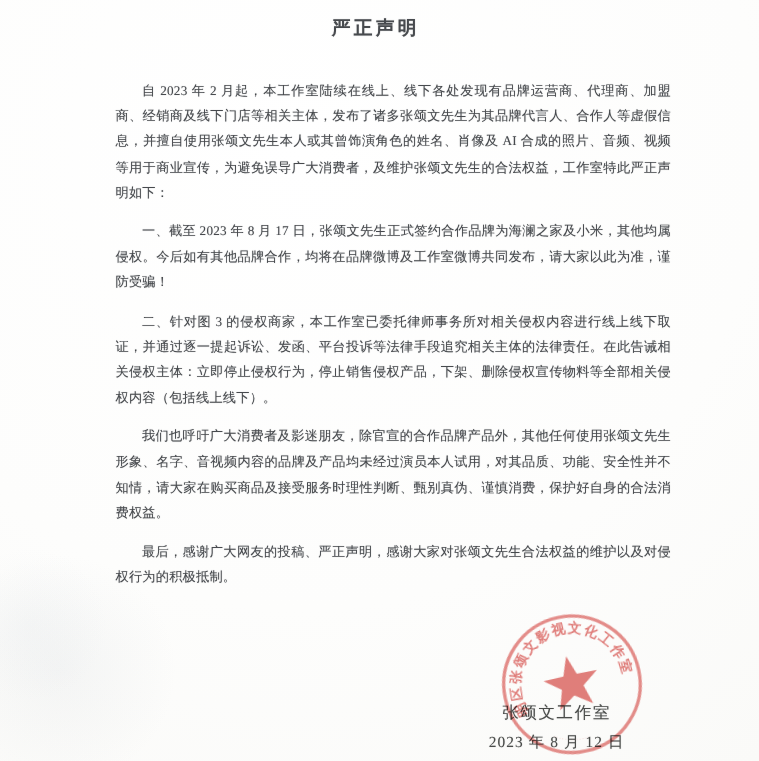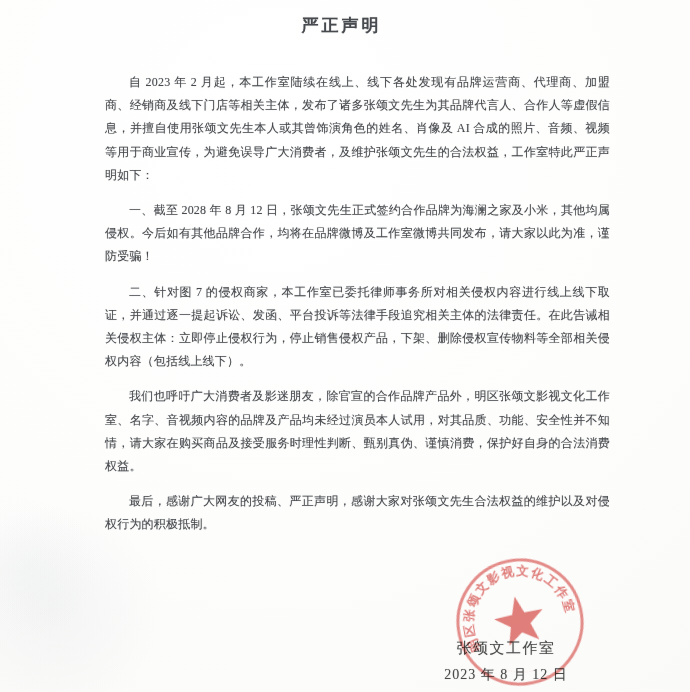--- a/index.html
+++ b/index.html
@@ -82,23 +82,23 @@
   .seal .star { opacity: 0.85; }
 </style>
 </head>
 <body>
 
 <div class="photo">
 
   <div class="doc">
     <h1 class="doc-title">严正声明</h1>
     <p class="para">自 2023 年 2 月起，本工作室陆续在线上、线下各处发现有品牌运营商、代理商、加盟商、经销商及线下门店等相关主体，发布了诸多张颂文先生为其品牌代言人、合作人等虚假信息，并擅自使用张颂文先生本人或其曾饰演角色的姓名、肖像及 AI 合成的照片、音频、视频等用于商业宣传，为避免误导广大消费者，及维护张颂文先生的合法权益，工作室特此严正声明如下：</p>
-    <p class="para">一、截至 2028 年 8 月 12 日，张颂文先生正式签约合作品牌为海澜之家及小米，其他均属侵权。今后如有其他品牌合作，均将在品牌微博及工作室微博共同发布，请大家以此为准，谨防受骗！</p>
-    <p class="para">二、针对图 7 的侵权商家，本工作室已委托律师事务所对相关侵权内容进行线上线下取证，并通过逐一提起诉讼、发函、平台投诉等法律手段追究相关主体的法律责任。在此告诫相关侵权主体：立即停止侵权行为，停止销售侵权产品，下架、删除侵权宣传物料等全部相关侵权内容（包括线上线下）。</p>
-    <p class="para">我们也呼吁广大消费者及影迷朋友，除官宣的合作品牌产品外，明区张颂文影视文化工作室、名字、音视频内容的品牌及产品均未经过演员本人试用，对其品质、功能、安全性并不知情，请大家在购买商品及接受服务时理性判断、甄别真伪、谨慎消费，保护好自身的合法消费权益。</p>
+    <p class="para">一、截至 2023 年 8 月 17 日，张颂文先生正式签约合作品牌为海澜之家及小米，其他均属侵权。今后如有其他品牌合作，均将在品牌微博及工作室微博共同发布，请大家以此为准，谨防受骗！</p>
+    <p class="para">二、针对图 3 的侵权商家，本工作室已委托律师事务所对相关侵权内容进行线上线下取证，并通过逐一提起诉讼、发函、平台投诉等法律手段追究相关主体的法律责任。在此告诫相关侵权主体：立即停止侵权行为，停止销售侵权产品，下架、删除侵权宣传物料等全部相关侵权内容（包括线上线下）。</p>
+    <p class="para">我们也呼吁广大消费者及影迷朋友，除官宣的合作品牌产品外，其他任何使用张颂文先生形象、名字、音视频内容的品牌及产品均未经过演员本人试用，对其品质、功能、安全性并不知情，请大家在购买商品及接受服务时理性判断、甄别真伪、谨慎消费，保护好自身的合法消费权益。</p>
     <p class="para">最后，感谢广大网友的投稿、严正声明，感谢大家对张颂文先生合法权益的维护以及对侵权行为的积极抵制。</p>
   </div>
 
   <div class="signature">
     <div class="sig-name">张颂文工作室</div>
     <div class="sig-date">2023 年 8 月 12 日</div>
   </div>
 
   <div class="seal">
     <svg viewBox="0 0 140 140" xmlns="http://www.w3.org/2000/svg">

